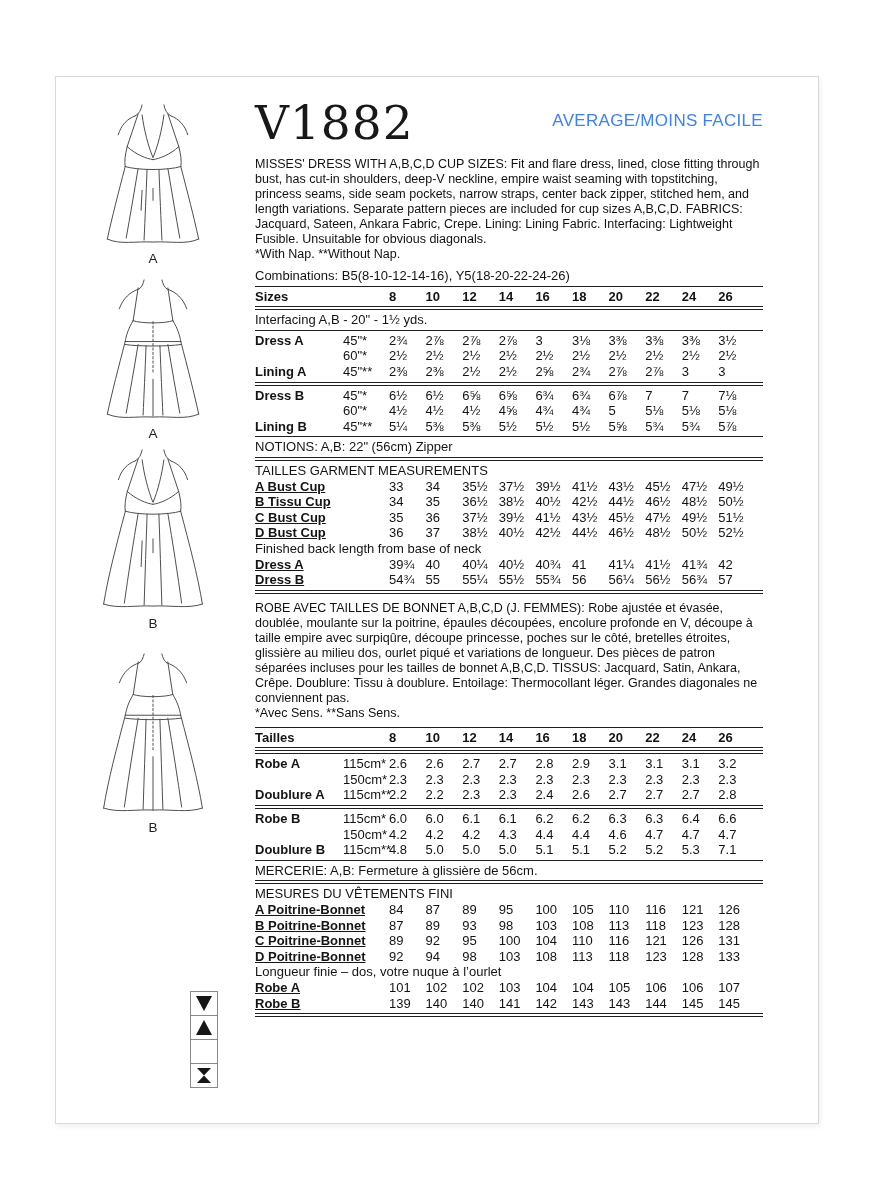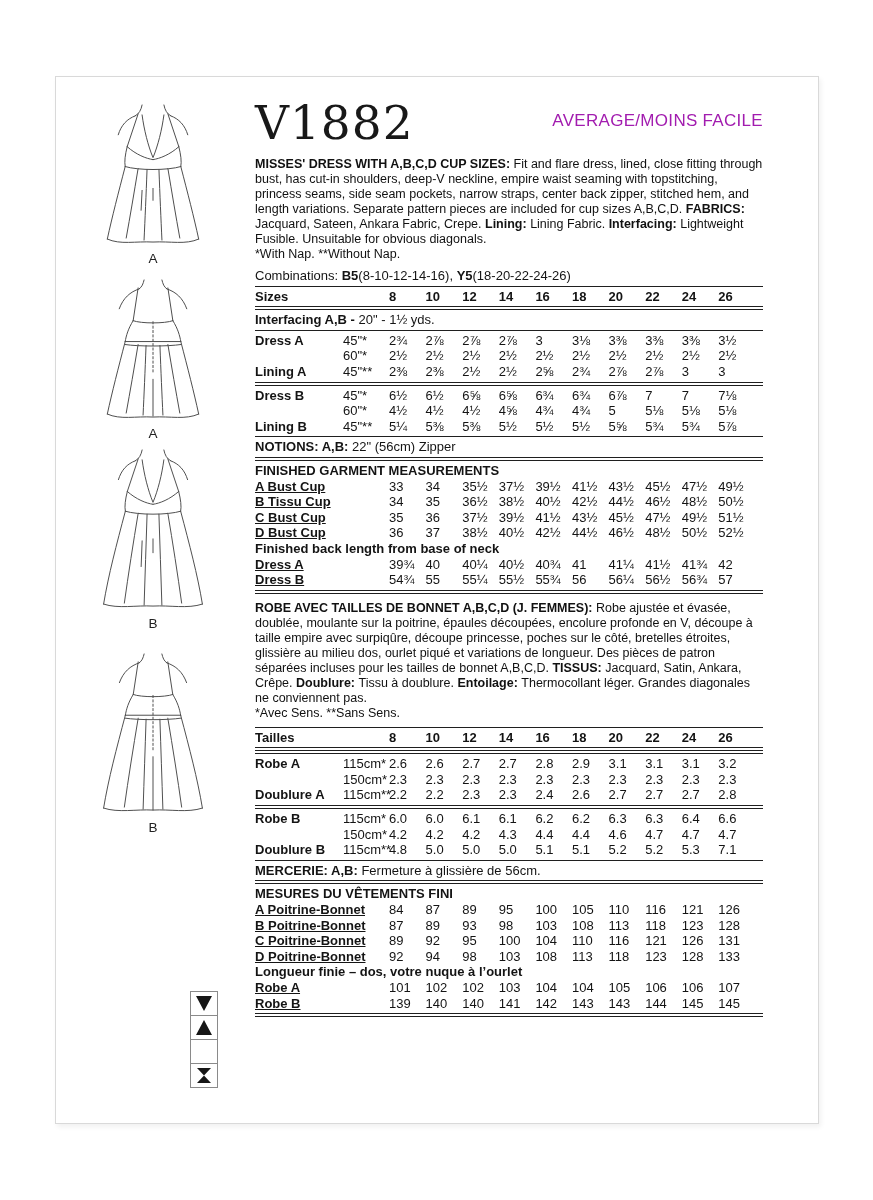--- a/index.html
+++ b/index.html
@@ -6,23 +6,23 @@
   #canvas{position:relative;width:873px;height:1200px;background:#fff;overflow:hidden;
           font-family:"Liberation Sans","DejaVu Sans",sans-serif;color:#141414;}
   #frame{position:absolute;left:55px;top:76px;width:762px;height:1046px;
          border:1px solid #d9d9d9;box-shadow:2px 3px 5px rgba(0,0,0,.06);background:#fff;}
 
   
   #main{position:absolute;left:255px;top:96px;width:508px;}
   .title-row{display:flex;justify-content:space-between;align-items:center;height:52px;}
   .brand{font-family:"DejaVu Serif","Liberation Serif",serif;font-size:47px;line-height:1;
          letter-spacing:1px;color:#181818;}
-  .difficulty{font-size:17px;letter-spacing:.3px;color:#a21caf;padding-bottom:3px;}
+  .difficulty{font-size:17px;letter-spacing:.3px;color:#3b82f6;padding-bottom:3px;}
   .para{font-size:12.5px;line-height:15px;margin:9px 0 6px;color:#111;}
-  .b{font-weight:bold;}
+  .b{font-weight:normal;}
 
   
   .tbl{width:508px;}
   .trow{display:flex;height:15.6px;line-height:15.6px;font-size:13px;white-space:nowrap;}
   .trow.text{display:block;}
   .trow .lbl{width:88px;flex:none;font-weight:bold;overflow:visible;}
   .trow .lbl.wide{width:134px;text-decoration:underline;}
   .trow .sub{width:46px;flex:none;}
   .trow .c{width:36.6px;flex:none;}
   .trow.sizes .lbl{width:134px;}
@@ -255,21 +255,21 @@
           <span class="c">5½</span>
           <span class="c">5½</span>
           <span class="c">5⅝</span>
           <span class="c">5¾</span>
           <span class="c">5¾</span>
           <span class="c">5⅞</span>
         </div>
         <div class="rule"></div>
         <div class="trow text"><span class="b">NOTIONS: A,B: </span><span>22" (56cm) Zipper</span></div>
         <div class="rule double"></div>
-        <div class="trow text"><span class="b">FINISHED GARMENT MEASUREMENTS</span></div>
+        <div class="trow text"><span class="b">TAILLES GARMENT MEASUREMENTS</span></div>
         <div class="trow vals">
           <span class="lbl wide">A Bust Cup</span>
           <span class="c">33</span>
           <span class="c">34</span>
           <span class="c">35½</span>
           <span class="c">37½</span>
           <span class="c">39½</span>
           <span class="c">41½</span>
           <span class="c">43½</span>
           <span class="c">45½</span>

